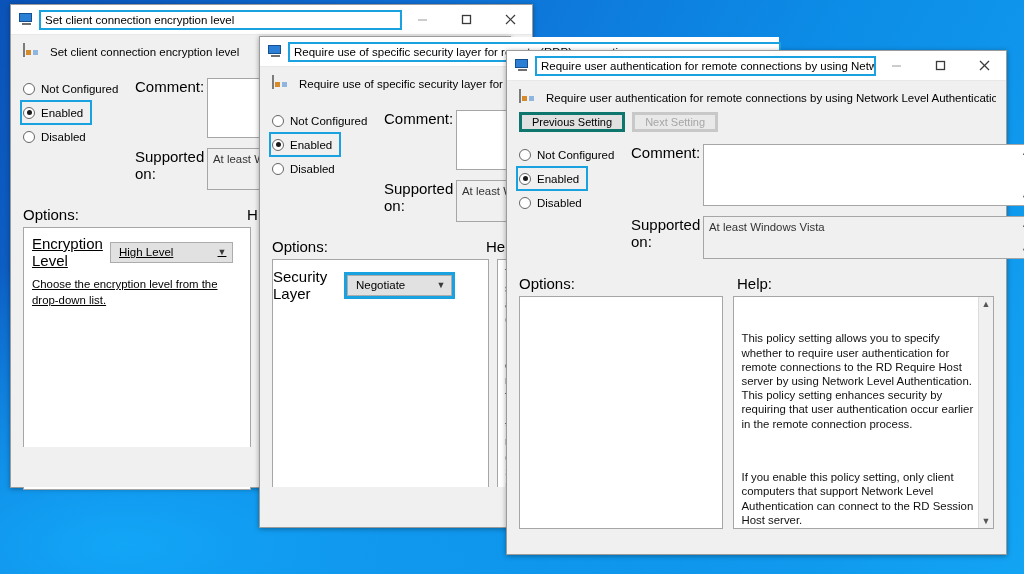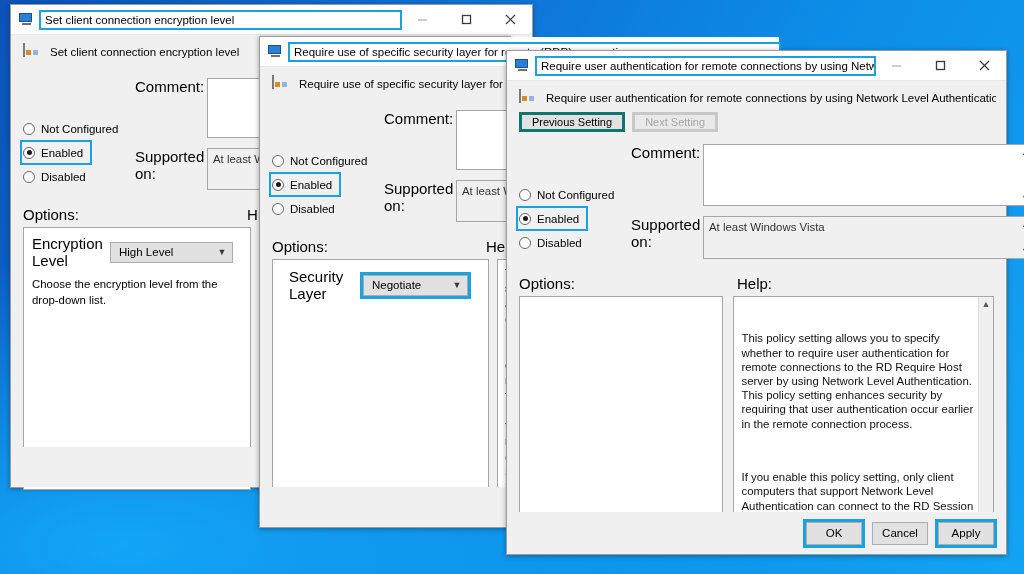--- a/index.html
+++ b/index.html
@@ -40,21 +40,21 @@
 
   .navrow { display:flex; gap:7px; padding:2px 12px 6px 12px; }
   .navbtn { height:20px; min-width:86px; padding:0 10px; font-size:11px;
             background:#e1e1e1; border:3px solid #0f766e; color:#000;
             display:flex; align-items:center; justify-content:center;
             font-family:"Liberation Sans", sans-serif; }
   .navbtn.disabled { color:#a6a6a6; background:#e9e9e9; border-color:#c8c8c8; }
 
   
   .staterow { display:flex; padding:4px 12px 0 12px; }
-  .states { width:112px; flex:0 0 auto;margin-top:40px; }
+  .states { width:112px; flex:0 0 auto; }
   .radio { display:flex; align-items:center; height:21px; margin-bottom:3px; }
   .radio .ring { width:12px; height:12px; border:1px solid #666; border-radius:50%;
                  background:#fff; position:relative; flex:0 0 auto; margin-right:6px; }
   .radio.sel .ring::after { content:""; position:absolute; left:2.5px; top:2.5px;
                  width:5px; height:5px; border-radius:50%; background:#1b1b1b; }
   .radio .rl { font-size:11.5px; }
   .radio.hl { outline:2px solid #1aa1e0; width:max-content; padding:1px 7px 1px 1px; margin-left:-1px;}
   .lbl { font-size:15px; }
   .fieldbox { background:#fff; border:1px solid #a6a6a6; }
   .fieldbox.ro { background:#f0f0f0; color:#333; }
@@ -166,21 +166,21 @@
       </div>
     </div>
   </div>
 
   <div class="sectionrow" style="padding-top:16px;">
     <div class="lbl" style="width:224px;">Options:</div>
     <div class="lbl">H</div>
   </div>
 
   <div class="panelrow" style="height:273px;">
-    <div class="panel" style="width:228px;height:100%;">
+    <div class="panel" style="width:228px;height:100%;text-decoration:underline;">
       <div style="display:flex;align-items:center;padding:7px 6px 0 8px;">
         <span class="lbl" style="width:78px;">Encryption Level</span>
         <span class="combo" style="width:123px;">
           <span class="cv">High Level</span>
           <span class="chev">▼</span>
         </span>
       </div>
       <div style="padding:7px 10px 0 8px;line-height:16px;font-size:11.4px;">Choose the encryption level from the drop-down list.</div>
     </div>
     <div class="panel clip" style="width:14px;height:100%;">
@@ -235,21 +235,21 @@
     </div>
   </div>
 
   <div class="sectionrow clip" style="padding-top:16px;width:519px;">
     <div class="lbl" style="width:214px;">Options:</div>
     <div class="lbl">Help:</div>
   </div>
 
   <div class="panelrow clip" style="height:275px;width:519px;">
     <div class="panel" style="width:217px;height:100%;">
-      <div style="display:flex;align-items:center;padding:8px 6px 0 16px;">
+      <div style="display:flex;align-items:center;padding:8px 6px 0 0;">
         <span class="lbl" style="width:74px;">Security Layer</span>
         <span class="combo hl" style="width:105px;">
           <span class="cv">Negotiate</span>
           <span class="chev">▼</span>
         </span>
       </div>
     </div>
     <div class="panel clip" style="width:268px;height:100%;">
       <div class="helptext" style="white-space:pre; line-height:15.3px;">This poli
 specific s
@@ -368,18 +368,13 @@
         
         
       </div>
       <span class="scroll">
         <span class="arr">▲</span>
         <span class="arr">▼</span>
       </span>
     </div>
   </div>
 
-  <div class="btnbar" style="height:42px;">
-    <div class="dbtn hl">OK</div>
-    <div class="dbtn">Cancel</div>
-    <div class="dbtn hl">Apply</div>
-  </div>
 </div>
 
 </body></html>

